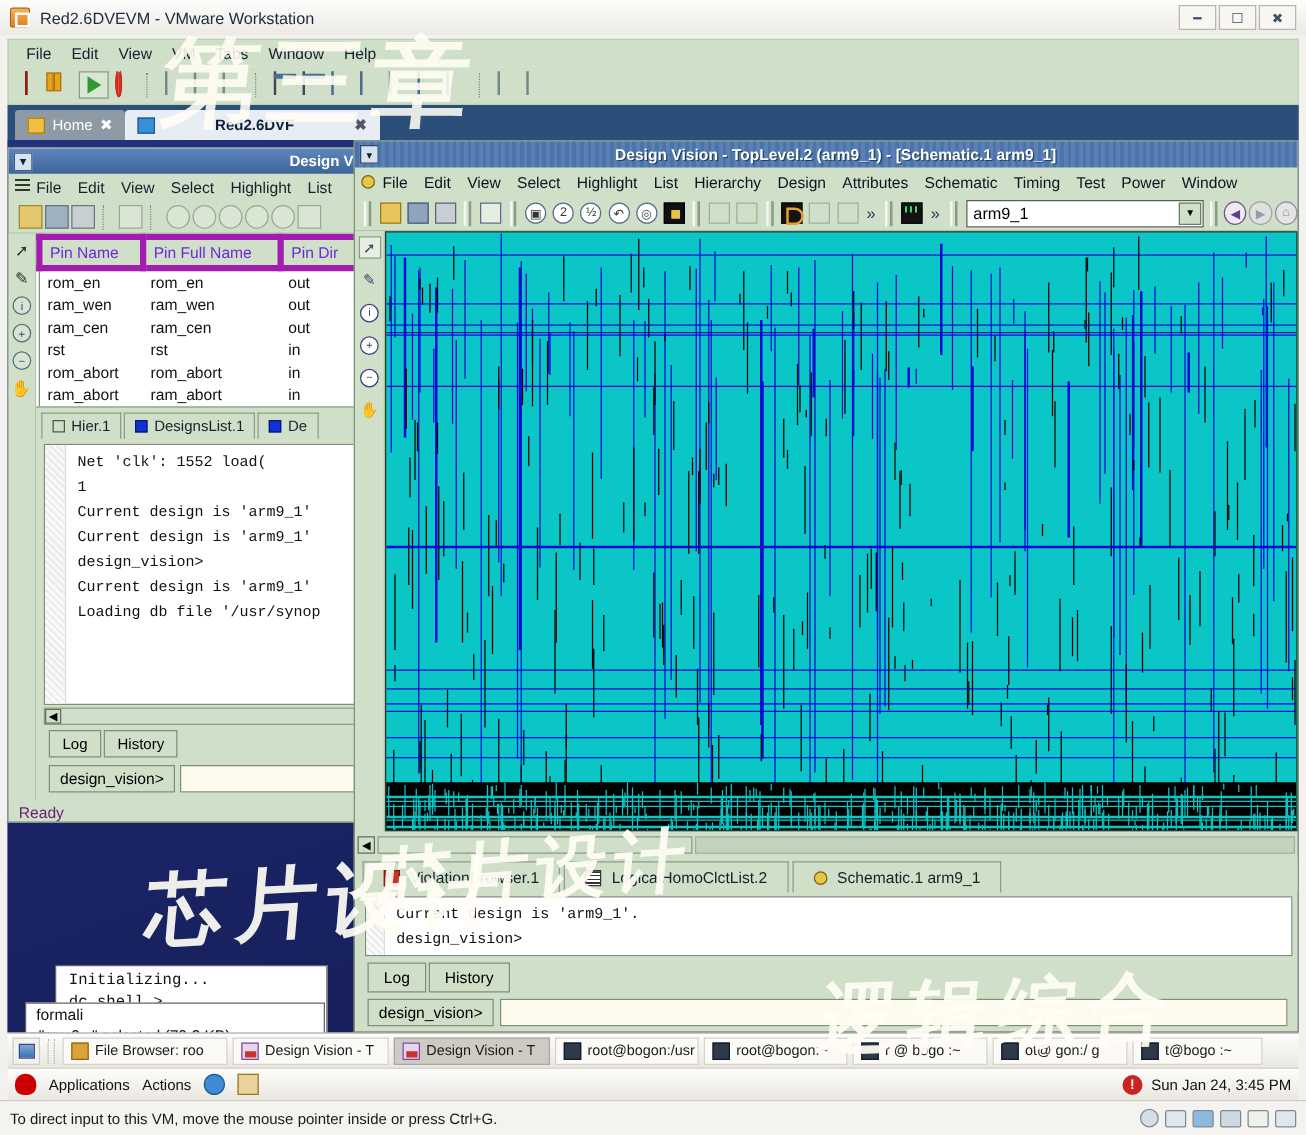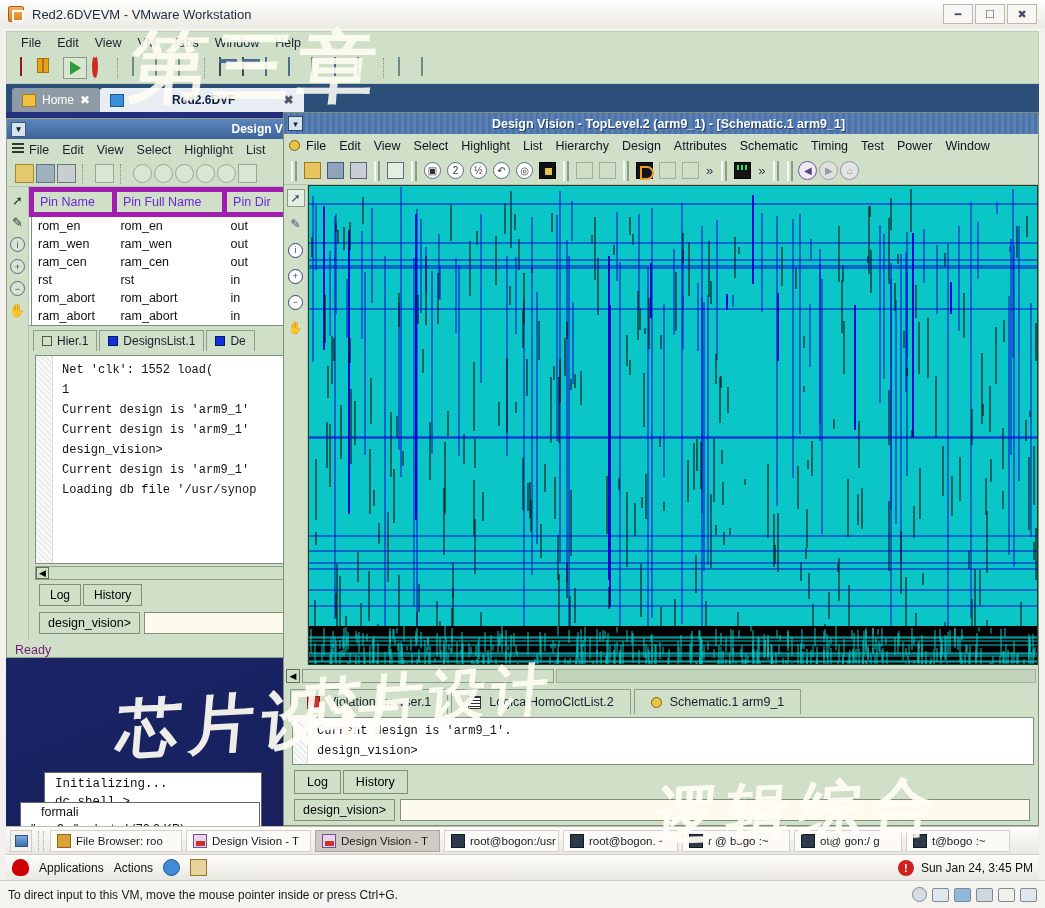--- a/index.html
+++ b/index.html
@@ -170,21 +170,21 @@
   .popup{
     position:absolute;left:38px;top:660px;width:218px;height:60px;background:#fff;border:1px solid #666;
     font-size:12.5px;color:#111;
   }
   .popup .l1{position:absolute;left:10px;top:4px;font-family:"Liberation Mono",monospace;}
   .popup .l2{position:absolute;left:10px;top:22px;font-family:"Liberation Mono",monospace;}
   .popup2{
     position:absolute;left:14px;top:690px;width:240px;height:40px;background:#fff;border:1px solid #666;
     font-size:12.5px;color:#111;
   }
-  .popup2 .p2l{position:absolute;left:20px;top:2px;}
+  .popup2 .p2l{position:absolute;left:8px;top:2px;}
   .popup2 .p2b{position:absolute;left:10px;top:19px;}
 
   
   .win-dv{
     position:absolute;left:277px;top:0px;width:756px;height:714px;
     background:#cfdfc8;border:1px solid #7f8f78;display:flex;flex-direction:column;
   }
   .dv-tbar{
     height:21px;background:repeating-linear-gradient(90deg,#4c74ab 0 3px,#5a80b6 3px 6px);
     display:flex;align-items:center;padding:0 4px;
@@ -592,20 +592,24 @@
         <span class="ti">
             <span class="box" style="background:#cfdfc8;border-color:#9fb098;"></span>
           </span>
         <span class="chev">»</span>
         <span class="grip"></span>
         <span class="ti">
             <span class="ledbox"></span>
           </span>
         <span class="chev">»</span>
         <span class="grip"></span>
+        <span class="dv-combo">
+          <span>arm9_1</span>
+          <span class="arrowbtn">▼</span>
+        </span>
         <span class="grip"></span>
         <span class="navico">◀</span>
         <span class="navico" style="opacity:.45;">▶</span>
         <span class="navico" style="opacity:.6;">⌂</span>
       </div>
 
       <div class="dv-canvas-row">
         <div class="dv-vtool">
           <span class="vt sel">➚</span>
           <span class="vt">✎</span>

